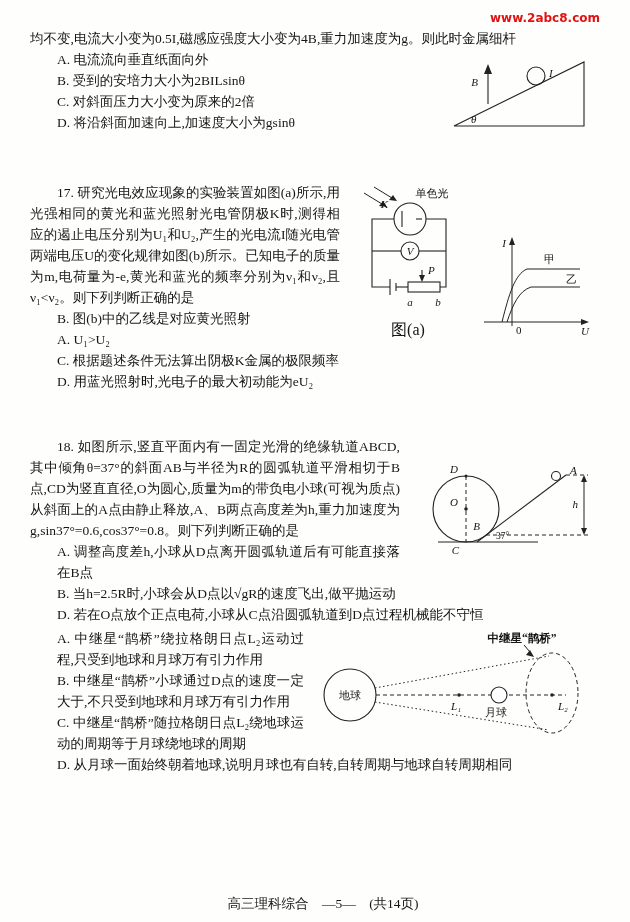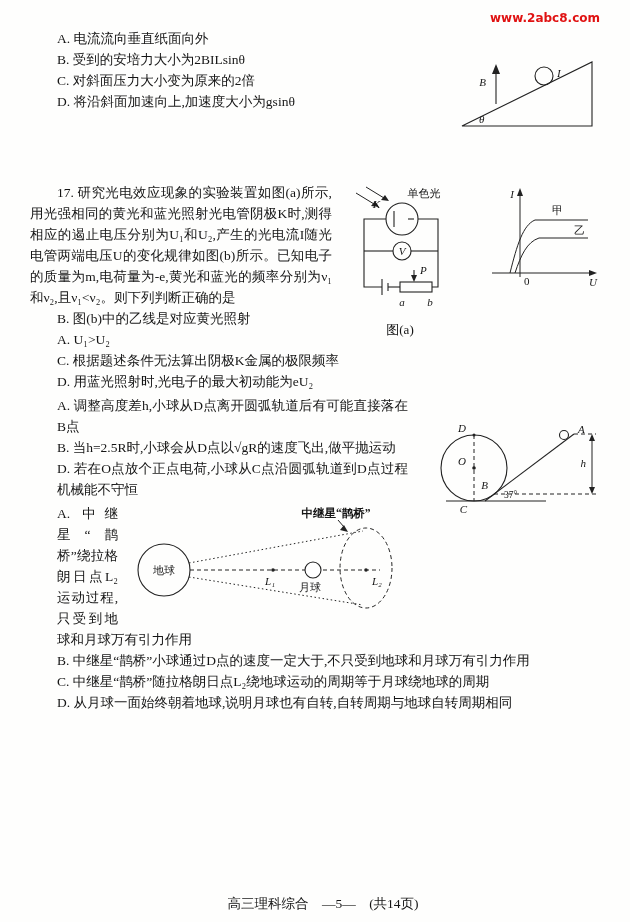--- a/index.html
+++ b/index.html
@@ -1,31 +1,31 @@
 <!DOCTYPE html>
 <html><head>
 <meta charset="utf-8">
 <style>
   html,body { margin:0; padding:0; background:#ffffff; }
   .page { position:relative; width:630px; height:922px; background:#fefefdff; color:#151515;
           font-family:"Liberation Serif","DejaVu Serif",serif; font-size:13.5px; line-height:21px;
-          padding:28px 28px 0 30px; box-sizing:border-box; overflow:hidden; }
+          padding:28px 36px 0 30px; box-sizing:border-box; overflow:hidden; }
   .watermark { position:absolute; top:8px; right:30px; color:#e01212; font-weight:bold;
                font-size:12px; font-family:"DejaVu Sans","Liberation Sans",sans-serif; }
   section { margin:0 0 3px 0; }
   .q16 { position:relative; min-height:110px; }
   p { margin:0; text-align:justify; }
   p.intro { text-indent:27px;margin-top:44px; }
   p.opt { padding-left:27px; }
   figure { margin:0; }
   .fig-abs { position:absolute; top:18px; right:2px; }
   .fig-right { float:right; margin:3px 0 5px 12px; }
-  .figrow { display:flex; gap:28px; }
+  .figrow { display:flex; align-items:flex-end; gap:12px; }
   .figbox { text-align:center; }
-  .figcap { font-size:13px; text-align:center; margin-top:2px; }
+  .figcap { font-size:16px; text-align:center; margin-top:2px; }
   footer { position:absolute; left:8px; bottom:8px; width:100%; text-align:center; font-size:13.5px; }
   svg { display:block; margin:0 auto; }
   svg text { font-size:11px; fill:#151515; font-family:"Liberation Serif","DejaVu Serif",serif; }
   svg text.var { font-style:italic; }
   svg text.sm { font-size:9.5px; }
   svg text.cn { font-size:11px; }
   svg text.cnb { font-size:11.5px; font-weight:bold; }
   .ln  { stroke:#222; stroke-width:1.1; fill:none; }
   .lnw { stroke:#222; stroke-width:1.1; fill:#fff; }
   .thin { stroke:#222; stroke-width:1; fill:none; }
@@ -45,20 +45,21 @@
       <svg width="150" height="88" viewBox="0 0 150 88">
         <polygon class="ln" points="12,80 142,80 142,16"></polygon>
         <circle class="ln" cx="94" cy="30" r="9"></circle>
         <line class="ln" x1="46" y1="58" x2="46" y2="26"></line>
         <polygon class="solid" points="46,18 42,28 50,28"></polygon>
         <text class="var" x="36" y="40" text-anchor="end">B</text>
         <text class="var" x="107" y="31">I</text>
         <text class="var" x="29" y="77">θ</text>
       </svg>
     </figure>
+    <p class="cont">均不变,电流大小变为0.5I,磁感应强度大小变为4B,重力加速度为g。则此时金属细杆</p>
     <p class="opt">A. 电流流向垂直纸面向外</p>
     <p class="opt">B. 受到的安培力大小为2BILsinθ</p>
     <p class="opt">C. 对斜面压力大小变为原来的2倍</p>
     <p class="opt">D. 将沿斜面加速向上,加速度大小为gsinθ</p>
   </section>
 
   <section>
     <figure class="fig-right">
       <div class="figrow">
         <div class="figbox">
@@ -131,20 +132,21 @@
         <text class="var" x="68" y="91" text-anchor="end">B</text>
         <text class="sm" x="84" y="100">37°</text>
         <line class="dash" x1="154" y1="36" x2="176" y2="36"></line>
         <line class="dash" x1="74" y1="96" x2="176" y2="96"></line>
         <line class="thin" x1="172" y1="39" x2="172" y2="93"></line>
         <polygon class="solid" points="172,36 169,43 175,43"></polygon>
         <polygon class="solid" points="172,96 169,89 175,89"></polygon>
         <text class="var" x="166" y="69" text-anchor="end">h</text>
       </svg>
     </figure>
+    <p class="intro">18. 如图所示,竖直平面内有一固定光滑的绝缘轨道ABCD,其中倾角θ=37°的斜面AB与半径为R的圆弧轨道平滑相切于B点,CD为竖直直径,O为圆心,质量为m的带负电小球(可视为质点)从斜面上的A点由静止释放,A、B两点高度差为h,重力加速度为g,sin37°=0.6,cos37°=0.8。则下列判断正确的是</p>
     <p class="opt">A. 调整高度差h,小球从D点离开圆弧轨道后有可能直接落在B点</p>
     <p class="opt">B. 当h=2.5R时,小球会从D点以√gR的速度飞出,做平抛运动</p>
     <p class="opt">D. 若在O点放个正点电荷,小球从C点沿圆弧轨道到D点过程机械能不守恒</p>
   </section>
 
   <section>
     <figure class="fig-right">
       <svg width="278" height="118" viewBox="0 0 278 118">
         <circle class="ln" cx="34" cy="64" r="26"></circle>
         <text class="cn" x="34" y="68" text-anchor="middle">地球</text>

